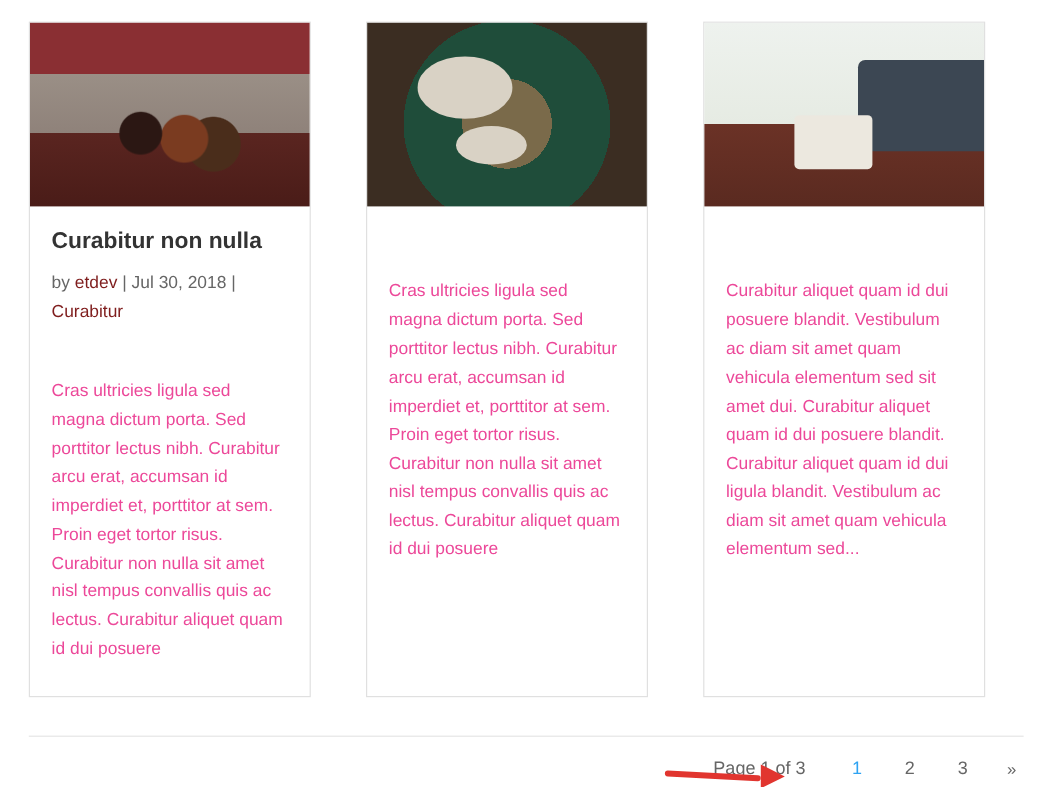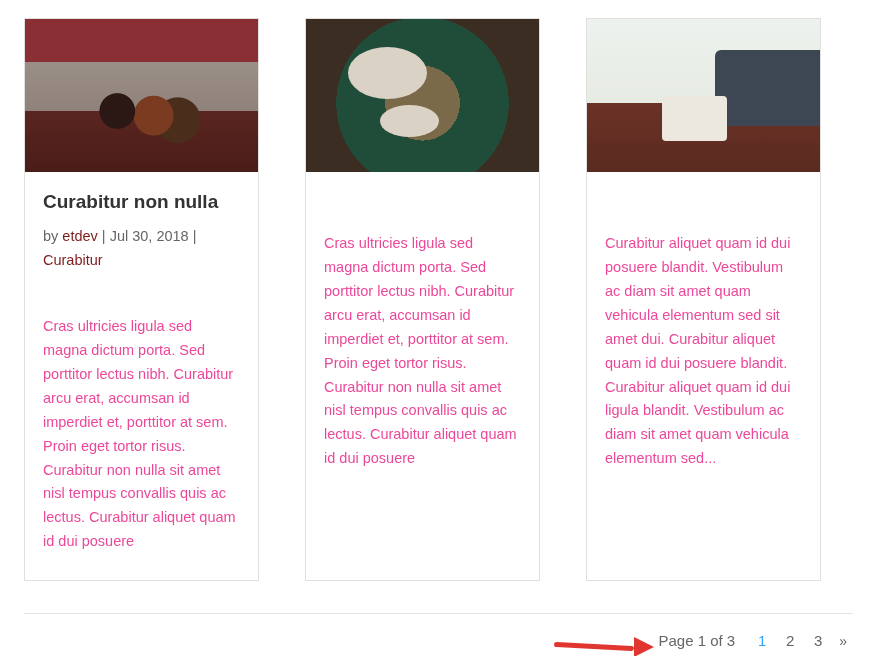--- a/index.html
+++ b/index.html
@@ -90,21 +90,21 @@
   .divider {
     border: none;
     border-top: 1px solid #e5e5e5;
     margin: 32px 0 18px 0;
   }
   .pagination-row {
     position: relative;
     display: flex;
     justify-content: flex-end;
     align-items: center;
-    gap: 14px;
+    gap: 30px;
     font-size: 15px;
     color: #666;
     padding-right: 6px;
   }
   .page-info { margin-right: 6px; }
   .page-num {
     min-width: 14px;
     text-align: center;
     color: #666;
     cursor: pointer;

